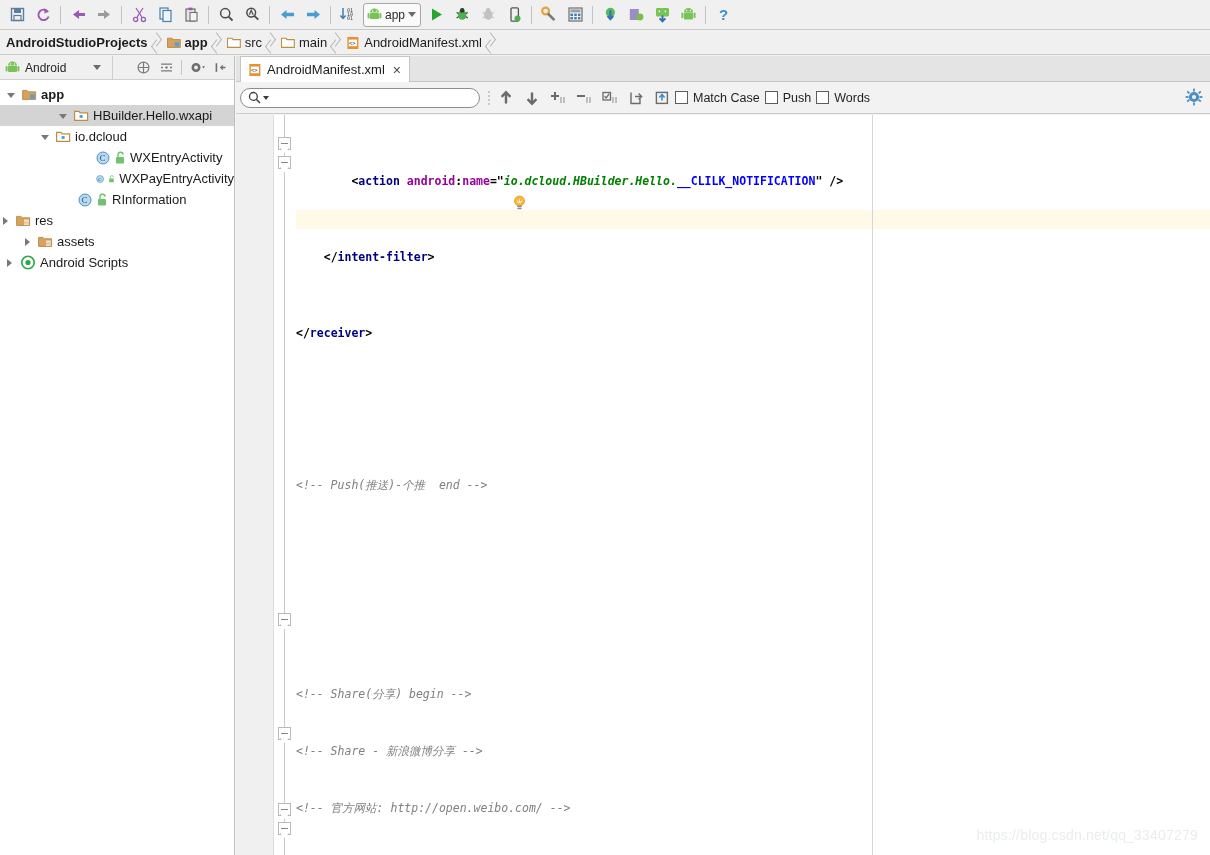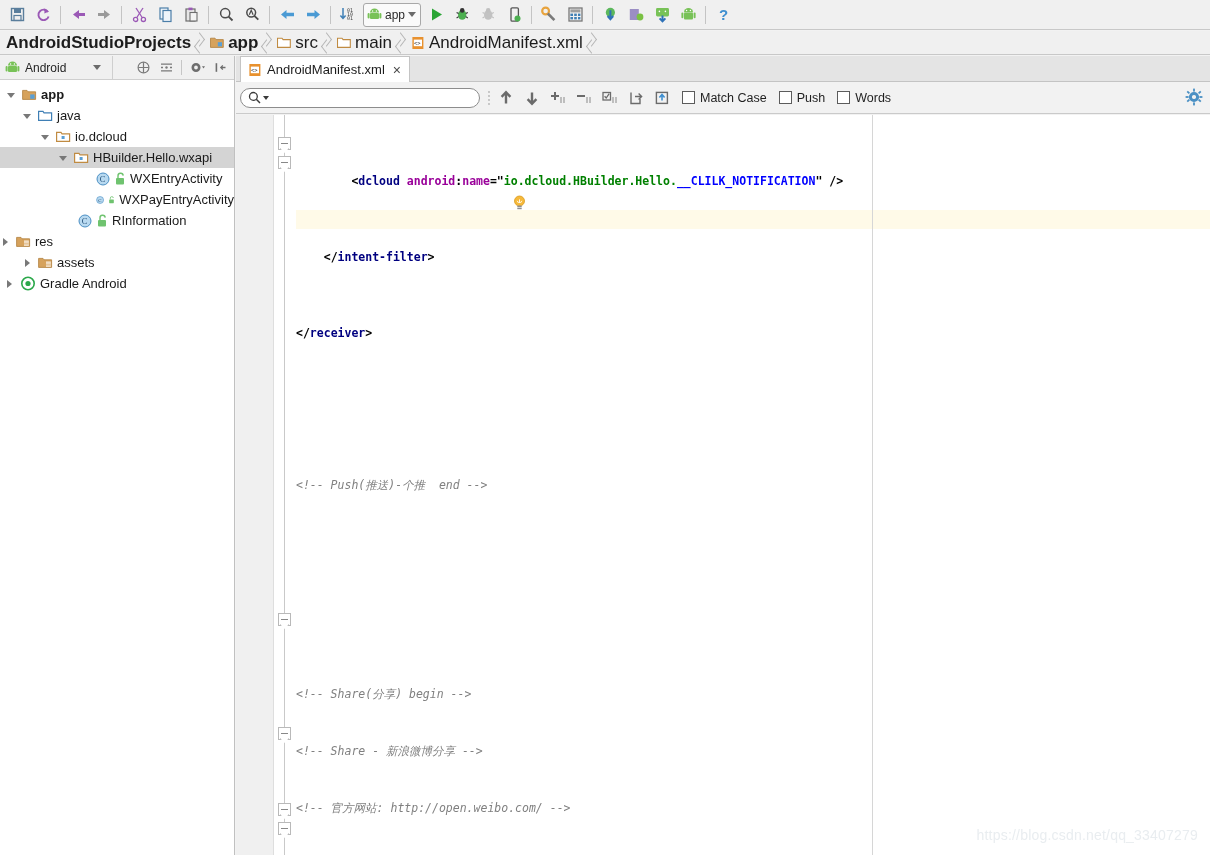--- a/index.html
+++ b/index.html
@@ -66,21 +66,21 @@
     display: flex; align-items: center;
     box-sizing: border-box;
   }
   .crumb {
     display: flex; align-items: center;
     height: 24px;
     padding: 0 4px 0 6px;
     gap: 4px;
     position: relative;
   }
-  .crumb-text { font-size: 17px; color: #1c1c1c; }
+  .crumb-text { font-size: 13px; color: #1c1c1c; }
   .crumb-text.bold { font-weight: bold; }
   .crumb-arrow {
     width: 9px; height: 24px;
     position: relative; flex: 0 0 auto;
   }
   .crumb-arrow::before {
     content: "";
     position: absolute; left: 0; top: 4px;
     width: 8px; height: 8px;
     border-right: 1px solid #b4b4b4;
@@ -214,21 +214,21 @@
     display: flex; align-items: center; justify-content: center;
     margin-left: 4px;
   }
   .fb-btn {
     width: 24px; height: 24px;
     display: flex; align-items: center; justify-content: center;
     margin: 0 1px;
   }
   .fb-check {
     display: flex; align-items: center; gap: 5px;
-    margin-left: 7px; margin-right: 5px;
+    margin-right: 5px;
   }
   .fb-box {
     width: 13px; height: 13px;
     border: 1px solid #5c5c5c;
     background: #ffffff;
     box-sizing: border-box;
   }
   .fb-lab { font-size: 12.5px; color: #1f1f1f; }
   .fb-gear {
     position: absolute; right: 7px; top: 6px;
@@ -298,21 +298,21 @@
     font-size: 11.5px;
     line-height: 19px;
     white-space: pre;
   }
   .cl { height: 19px; position: relative; white-space: pre; }
 
   
   .t-tag   { color: #000080; font-weight: bold; }
   .t-attr  { color: #990099; font-weight: bold; }
   .t-ns    { color: #0000ff; font-weight: bold; }
-  .t-val   { color: #008000; font-weight: bold; }
+  .t-val   { color: #008000; font-weight: bold; font-style: italic; }
   .t-punct { color: #000000; font-weight: bold; }
   .t-cmt   { color: #808080; font-style: italic; }
   .bulb {
     position: absolute;
     width: 13px; height: 15px;
   }
 
   .watermark {
     position: absolute;
     right: 12px; bottom: 12px;
@@ -614,44 +614,37 @@
       <div class="tnode" style="padding-left:6px">
         <span class="twisty open"></span>
         <svg width="15" height="14" viewBox="0 0 15 14">
           <path d="M0.6 2.4 L5 2.4 L6 3.8 L13.6 3.8 L13.6 11.4 L0.6 11.4 Z" fill="#d6a25c" stroke="#b07f3c" stroke-width="0.8"></path>
           <rect x="8.2" y="6.4" width="4.4" height="4.4" fill="#5a9fd4"></rect>
         </svg>
         <span class="tnode-label bold">app</span>
       </div>
 
 
-      <div class="tnode" style="padding-left:22px">
+
+      <div class="tnode selected" style="padding-left:58px">
         <span class="twisty open"></span>
         <svg width="15" height="14" viewBox="0 0 15 14">
-          <path d="M0.6 2.4 L5 2.4 L6 3.8 L13.6 3.8 L13.6 11.4 L0.6 11.4 Z" fill="#ffffff" stroke="#3f7fb5" stroke-width="1.2"></path>
-        </svg>
-        <span class="tnode-label">java</span>
+          <path d="M0.6 2.4 L5 2.4 L6 3.8 L13.6 3.8 L13.6 11.4 L0.6 11.4 Z" fill="#ffffff" stroke="#c08b42" stroke-width="1.2"></path>
+          <rect x="5.6" y="6" width="3" height="3" fill="#5a9fd4"></rect>
+        </svg>
+        <span class="tnode-label">HBuilder.Hello.wxapi</span>
       </div>
 
       <div class="tnode" style="padding-left:40px">
         <span class="twisty open"></span>
         <svg width="15" height="14" viewBox="0 0 15 14">
           <path d="M0.6 2.4 L5 2.4 L6 3.8 L13.6 3.8 L13.6 11.4 L0.6 11.4 Z" fill="#ffffff" stroke="#c08b42" stroke-width="1.2"></path>
           <rect x="5.6" y="6" width="3" height="3" fill="#5a9fd4"></rect>
         </svg>
         <span class="tnode-label">io.dcloud</span>
-      </div>
-
-      <div class="tnode selected" style="padding-left:58px">
-        <span class="twisty open"></span>
-        <svg width="15" height="14" viewBox="0 0 15 14">
-          <path d="M0.6 2.4 L5 2.4 L6 3.8 L13.6 3.8 L13.6 11.4 L0.6 11.4 Z" fill="#ffffff" stroke="#c08b42" stroke-width="1.2"></path>
-          <rect x="5.6" y="6" width="3" height="3" fill="#5a9fd4"></rect>
-        </svg>
-        <span class="tnode-label">HBuilder.Hello.wxapi</span>
       </div>
 
       <div class="tnode" style="padding-left:96px">
         <svg width="14" height="14" viewBox="0 0 14 14">
           <circle cx="7" cy="7" r="6" fill="#b8d9f0" stroke="#4a8fc4" stroke-width="1"></circle>
           <text x="3.7" y="10.2" font-size="8.4" fill="#1f4d75" font-family="serif">C</text>
         </svg>
         <svg width="12" height="14" viewBox="0 0 12 14">
           <rect x="2" y="6" width="8" height="6.4" rx="1" fill="#6fc36f"></rect>
           <path d="M4 6 L4 4 A2.6 2.6 0 0 1 9.2 3.6" stroke="#6fc36f" stroke-width="1.4" fill="none"></path>
@@ -703,21 +696,21 @@
         </svg>
         <span class="tnode-label">assets</span>
       </div>
 
       <div class="tnode" style="padding-left:4px">
         <span class="twisty closed"></span>
         <svg width="16" height="15" viewBox="0 0 16 15">
           <circle cx="8" cy="7.5" r="6.2" fill="#ffffff" stroke="#2ba84a" stroke-width="1.6"></circle>
           <circle cx="8" cy="7.5" r="2.6" fill="#2ba84a"></circle>
         </svg>
-        <span class="tnode-label">Gradle Android</span>
+        <span class="tnode-label">Android Scripts</span>
       </div>
 
     </div>
   </div>
 
   <div class="tabbar">
     <div class="tab">
       <svg width="14" height="14" viewBox="0 0 14 14">
         <rect x="1.4" y="1" width="11" height="12" fill="#e8912e"></rect>
         <rect x="2.8" y="3.6" width="8.2" height="6.6" fill="#ffffff"></rect>
@@ -841,21 +834,21 @@
         <path d="M4.2 5.8 L5.6 8 M8.8 5.8 L7.4 8 M6.5 4.4 L6.5 8" stroke="#fff" stroke-width="0.9" fill="none"></path>
         <rect x="4.3" y="10.6" width="4.4" height="1.5" fill="#8e8e8e"></rect>
         <rect x="4.3" y="12.7" width="4.4" height="1.5" fill="#8e8e8e"></rect>
       </svg>
     </div>
 
     <div class="margin-guide" style="left:636px"></div>
 
     <div class="code">
 
-      <div class="cl">        <span class="t-punct">&lt;</span><span class="t-tag">dcloud</span> <span class="t-attr">android</span><span class="t-punct">:</span><span class="t-attr">name</span><span class="t-punct">=</span><span class="t-punct">"</span><span class="t-val">io.dcloud.HBuilder.Hello.</span><span class="t-ns">__CLILK_NOTIFICATION</span><span class="t-punct">" /&gt;</span></div>
+      <div class="cl">        <span class="t-punct">&lt;</span><span class="t-tag">action</span> <span class="t-attr">android</span><span class="t-punct">:</span><span class="t-attr">name</span><span class="t-punct">=</span><span class="t-punct">"</span><span class="t-val">io.dcloud.HBuilder.Hello.</span><span class="t-ns">__CLILK_NOTIFICATION</span><span class="t-punct">" /&gt;</span></div>
 
       <div class="cl">    <span class="t-punct">&lt;/</span><span class="t-tag">intent-filter</span><span class="t-punct">&gt;</span></div>
 
       <div class="cl"><span class="t-punct">&lt;/</span><span class="t-tag">receiver</span><span class="t-punct">&gt;</span></div>
 
       <div class="cl"> </div>
 
       <div class="cl"><span class="t-cmt">&lt;!-- Push(推送)-个推  end --&gt;</span></div>
 
       <div class="cl"> </div>

